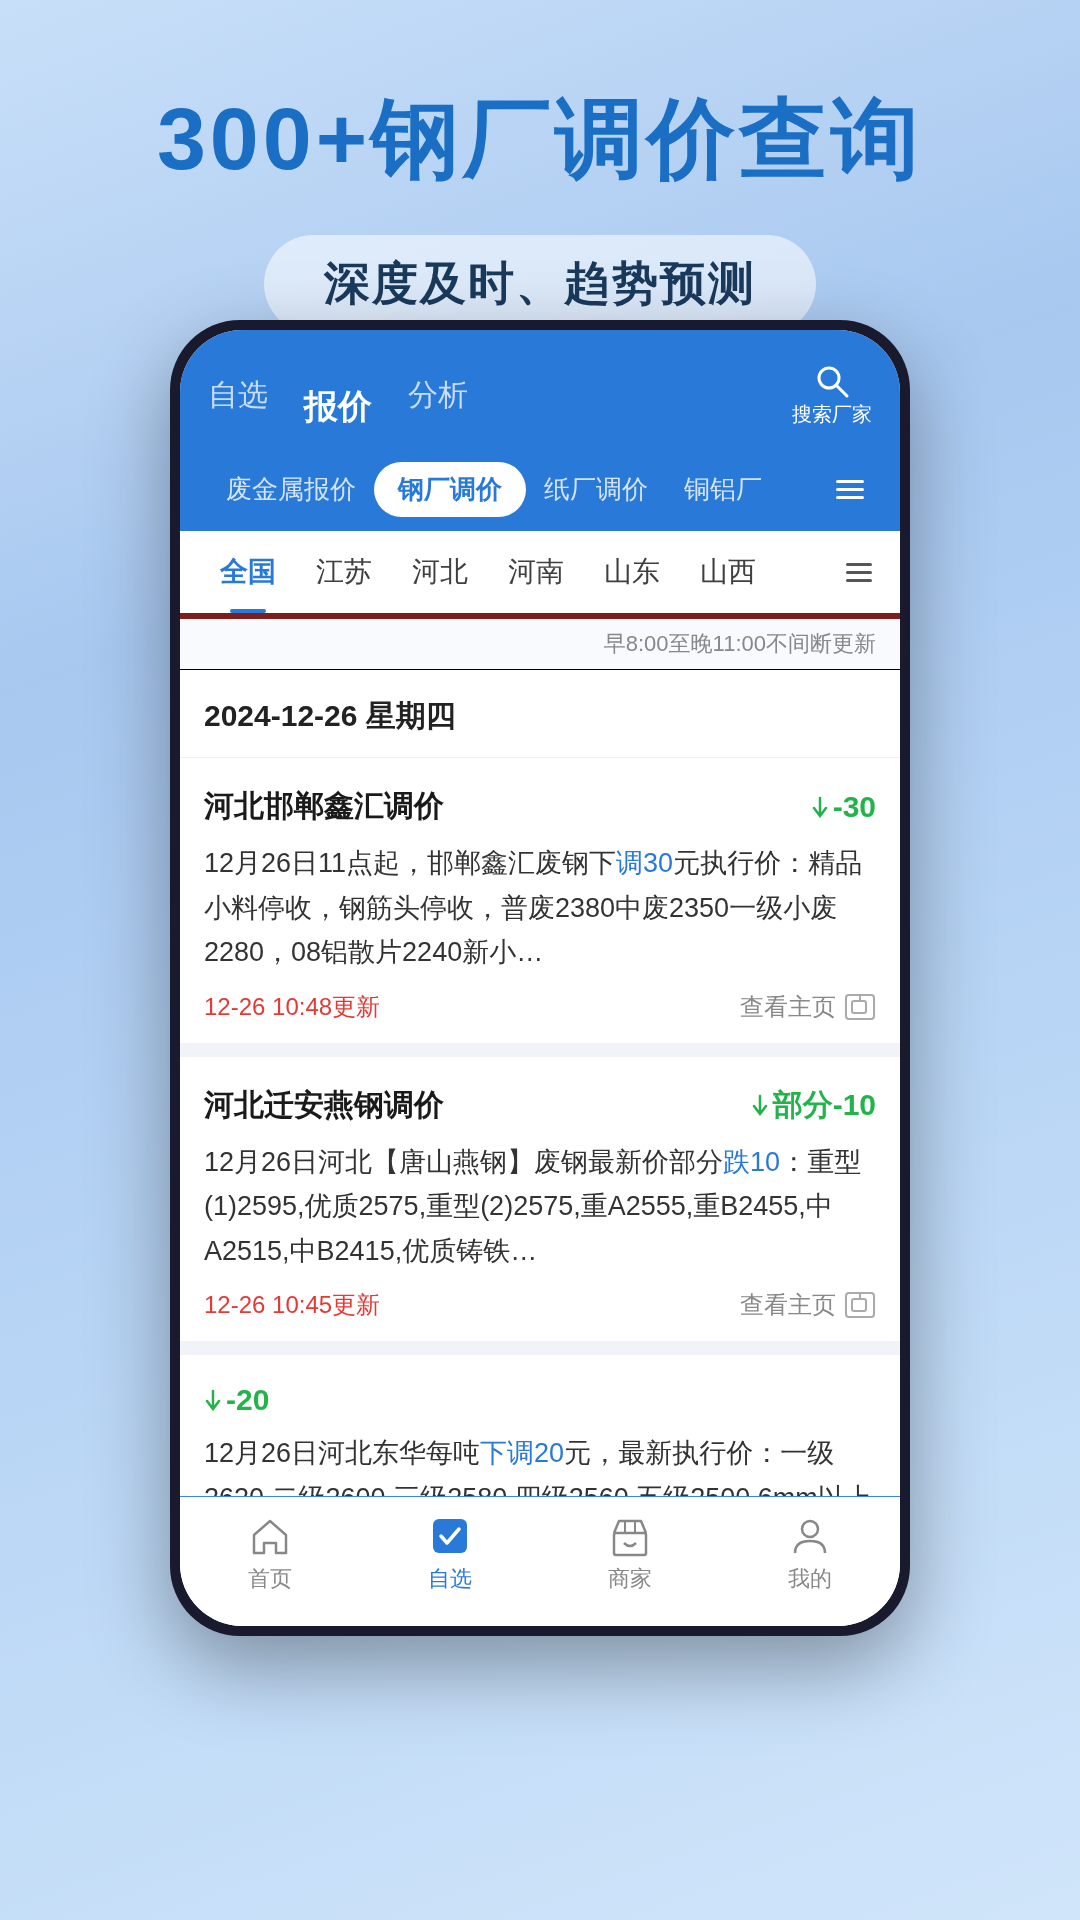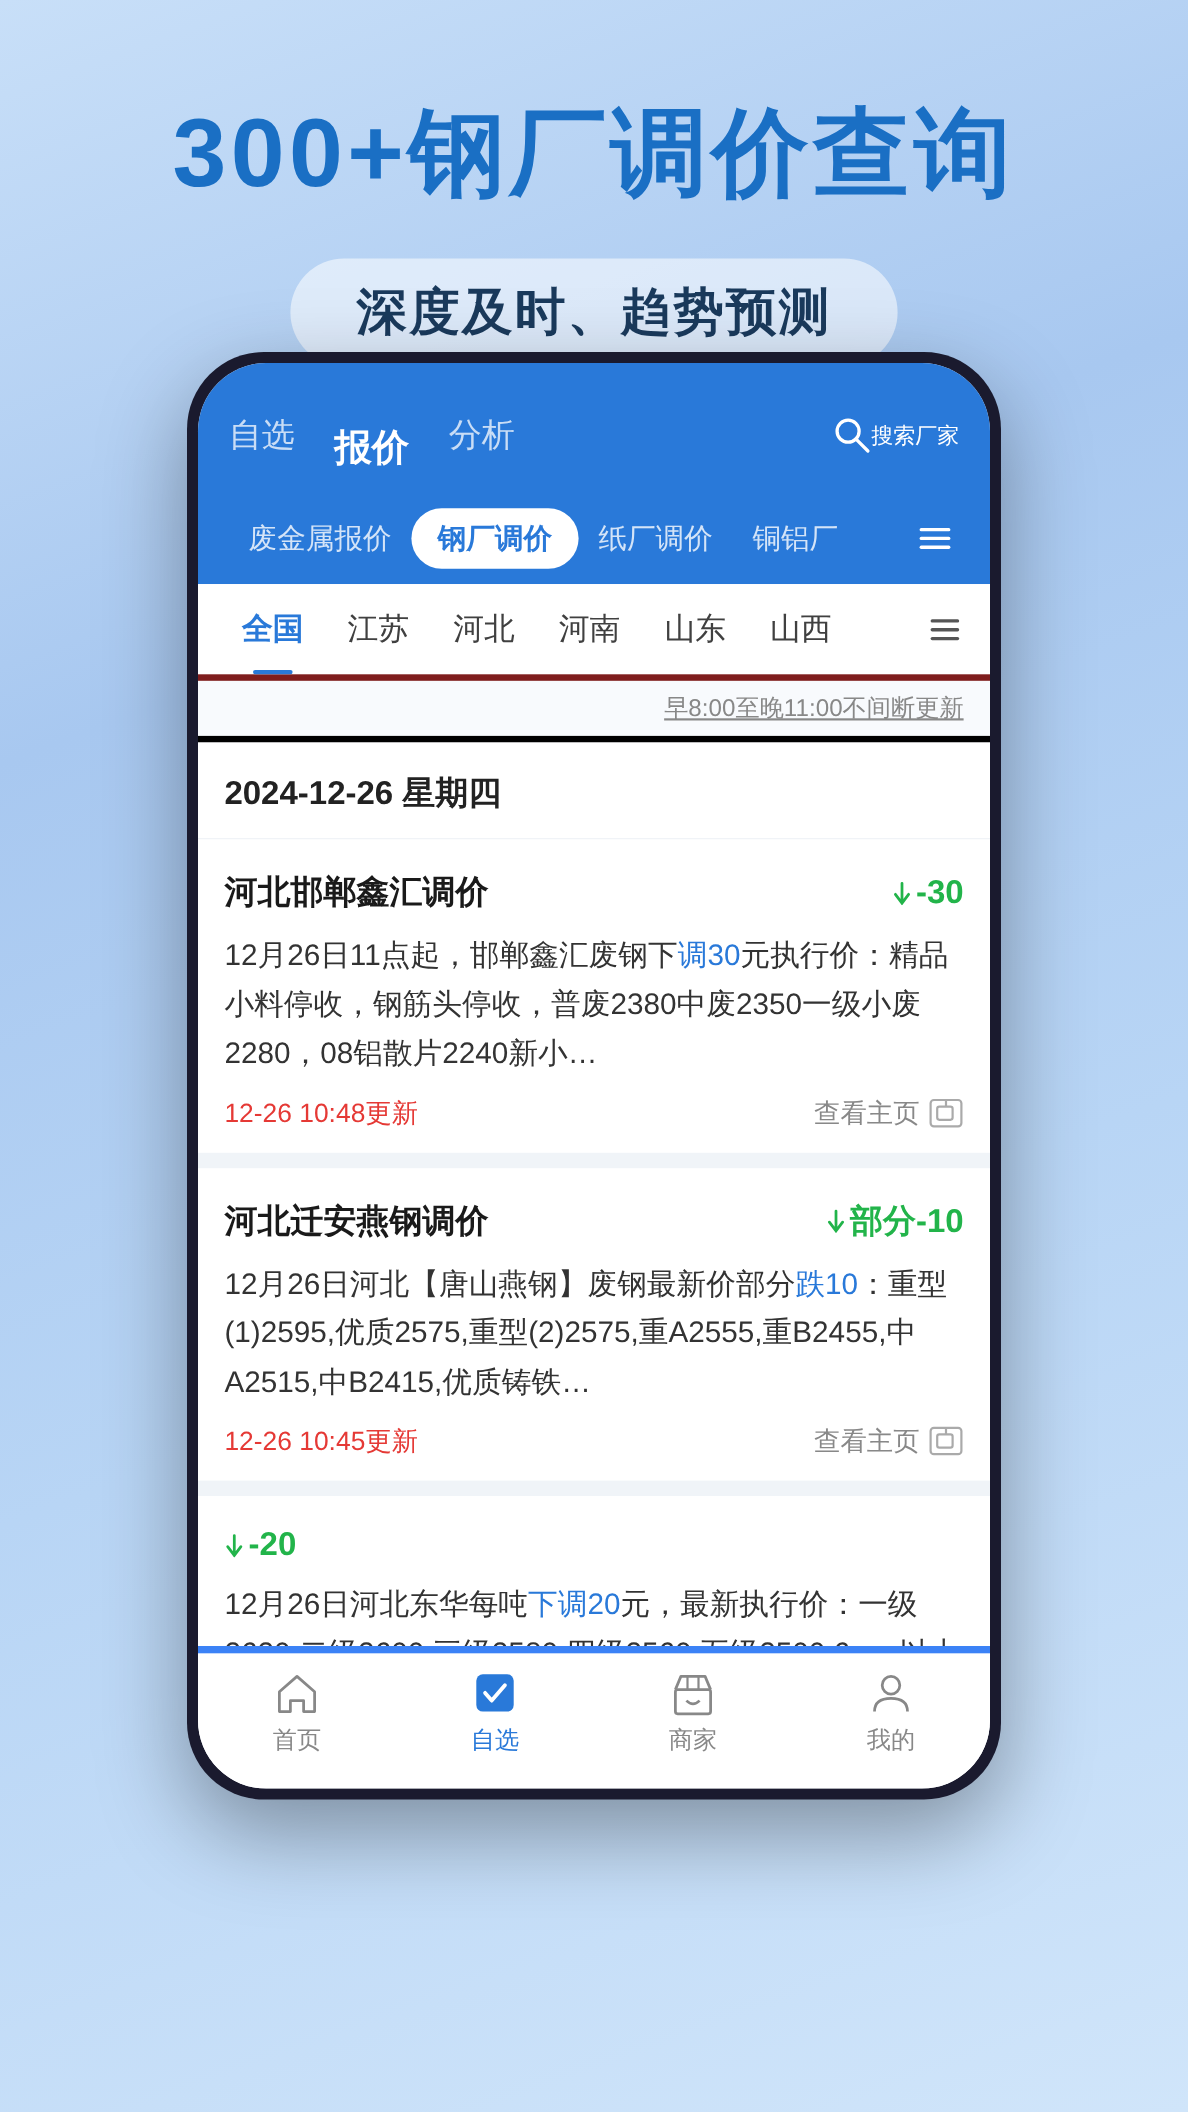--- a/index.html
+++ b/index.html
@@ -91,20 +91,21 @@
 
     .nav-tab.active {
       font-size: 34px;
       font-weight: 700;
       color: #fff;
       margin-top: 24px;
     }
 
     .search-btn {
       display: flex;
+      flex-direction: column;
       align-items: center;
       color: #fff;
       font-size: 22px;
       cursor: pointer;
     }
 
     
     .cat-row {
       display: flex;
       align-items: center;
@@ -189,22 +190,21 @@
       cursor: pointer;
     }
 
     
     .update-notice {
       background: #f8fafd;
       text-align: right;
       padding: 10px 24px;
       font-size: 22px;
       color: #888;
-      border-bottom: 6px solid #000000;
-      text-decoration: underline;
+      border-bottom: 1px solid #000000;
     }
 
     
     .date-header {
       background: #fff;
       padding: 26px 24px 20px 24px;
       font-size: 30px;
       font-weight: 700;
       color: #222;
       border-bottom: 1px solid #edf0f5;
@@ -275,21 +275,21 @@
     }
 
     
     .bottom-nav {
       position: absolute;
       bottom: 0;
       left: 0;
       right: 0;
       height: 130px;
       background: #fff;
-      border-top: 7px solid #3b82f6;
+      border-top: 1px solid #3b82f6;
       display: flex;
       align-items: center;
       justify-content: space-around;
       padding-bottom: 16px;
     }
 
     .bottom-nav-item {
       display: flex;
       flex-direction: column;
       align-items: center;

